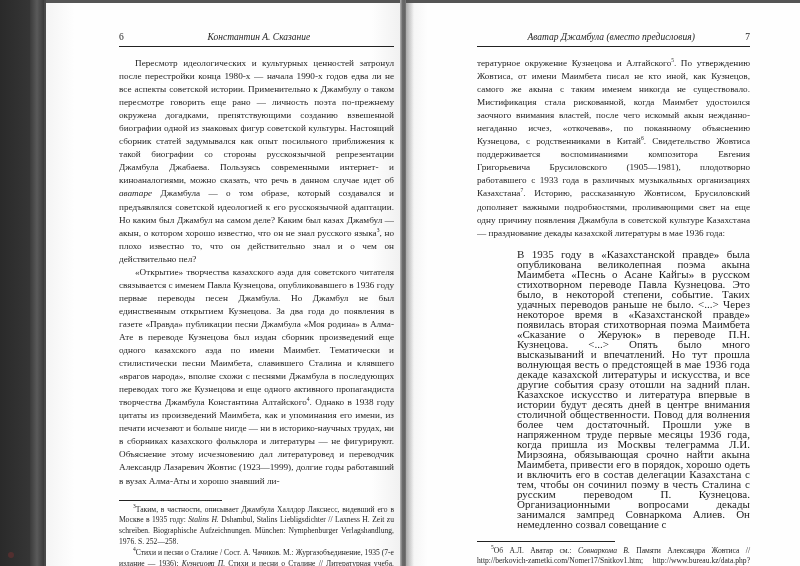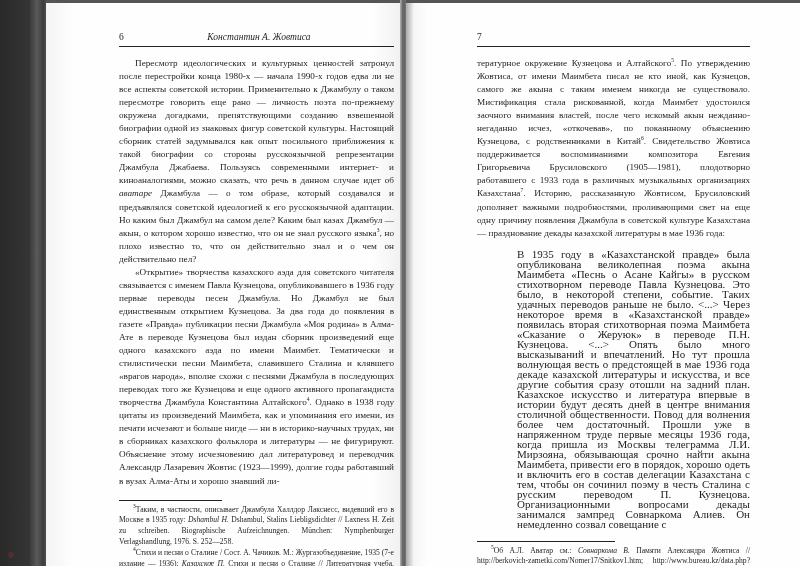--- a/index.html
+++ b/index.html
@@ -72,35 +72,36 @@
   <div class="page page-left"></div>
   <div class="page page-right"></div>
   <div class="gutter"></div>
   <div class="right-shadow"></div>
   <div class="stamp"></div>
   <div class="dot"></div>
 
   <div class="content content-left">
     <div class="running-head">
       <span>6</span>
-      <span class="title">Константин А. Жовтиса</span>
+      <span class="title">Константин А. Сказание</span>
     </div>
     <div class="body-text">
       <p><span>Пересмотр идеологических и культурных ценностей затронул после перестройки конца 1980-х — начала 1990-х годов едва ли не все аспекты советской истории. Применительно к Джамбулу о таком пересмотре говорить еще рано — личность поэта по-прежнему окружена догадками, препятствующими созданию взвешенной биографии одной из знаковых фигур советской культуры. Настоящий сборник статей задумывался как опыт посильного приближения к такой биографии со стороны русскоязычной репрезентации Джамбула Джабаева. Пользуясь современными интернет- и киноаналогиями, можно сказать, что речь в данном случае идет об</span> <i>аватаре</i><span> Джамбула — о том образе, который создавался и предъявлялся советской идеологией к его русскоязычной адаптации. Но каким был Джамбул на самом деле? Каким был казах Джамбул — акын, о котором хорошо известно, что он не знал русского языка</span><sup>3</sup><span>, но плохо известно то, что он действительно знал и о чем он действительно пел?</span></p>
       <p><span>«Открытие» творчества казахского аэда для советского читателя связывается с именем Павла Кузнецова, опубликовавшего в 1936 году первые переводы песен Джамбула. Но Джамбул не был единственным открытием Кузнецова. За два года до появления в газете «Правда» публикации песни Джамбула «Моя родина» в Алма-Ате в переводе Кузнецова был издан сборник произведений еще одного казахского аэда по имени Маимбет. Тематически и стилистически песни Маимбета, славившего Сталина и клявшего «врагов народа», вполне схожи с песнями Джамбула в последующих переводах того же Кузнецова и еще одного активного пропагандиста творчества Джамбула Константина Алтайского</span><sup>4</sup><span>. Однако в 1938 году цитаты из произведений Маимбета, как и упоминания его имени, из печати исчезают и больше нигде — ни в историко-научных трудах, ни в сборниках казахского фольклора и литературы — не фигурируют. Объяснение этому исчезновению дал литературовед и переводчик Александр Лазаревич Жовтис (1923—1999), долгие годы работавший в вузах Алма-Аты и хорошо знавший ли-</span></p>
     </div>
     <div class="fn-rule"></div>
     <div class="footnotes">
-      <p><sup>3</sup><span>Таким, в частности, описывает Джамбула Халлдор Лакснесс, видевший его в Москве в 1935 году: </span><i>Dshambul H.</i><span> Dshambul, Stalins Liebligsdichter // Laxness H. Zeit zu schreiben. Biographische Aufzeichnungen. München: Nymphenburger Verlagshandlung, 1976. S. 252—258.</span></p>
-      <p><sup>4</sup><span>Стихи и песни о Сталине / Сост. А. Чачиков. М.: Жургазобъединение, 1935 (7-е издание — 1936); </span><i>Казахское П.</i><span> Стихи и песни о Сталине // Литературная учеба. 1936. № 3. С. 109, 110; Устное творчество казахов // Литературный критик. 1936. № 5. С. 185; </span></p>
+      <p><sup>3</sup><span>Таким, в частности, описывает Джамбула Халлдор Лакснесс, видевший его в Москве в 1935 году: </span><i>Stalins H.</i><span> Dshambul, Stalins Liebligsdichter // Laxness H. Zeit zu schreiben. Biographische Aufzeichnungen. München: Nymphenburger Verlagshandlung, 1976. S. 252—258.</span></p>
+      <p><sup>4</sup><span>Стихи и песни о Сталине / Сост. А. Чачиков. М.: Жургазобъединение, 1935 (7-е издание — 1936); </span><i>Кузнецова П.</i><span> Стихи и песни о Сталине // Литературная учеба. 1936. № 3. С. 109, 110; Устное творчество казахов // Литературный критик. 1936. № 5. С. 185; </span></p>
     </div>
   </div>
 
   <div class="content content-right">
     <div class="running-head">
+      <span class="title">Аватар Джамбула (вместо предисловия)</span>
       <span>7</span>
     </div>
     <div class="body-text">
       <p class="cont"><span>тературное окружение Кузнецова и Алтайского</span><sup>5</sup><span>. По утверждению Жовтиса, от имени Маимбета писал не кто иной, как Кузнецов, самого же акына с таким именем никогда не существовало. Мистификация стала рискованной, когда Маимбет удостоился заочного внимания властей, после чего искомый акын нежданно-негаданно исчез, «откочевав», по покаянному объяснению Кузнецова, с родственниками в Китай</span><sup>6</sup><span>. Свидетельство Жовтиса поддерживается воспоминаниями композитора Евгения Григорьевича Брусиловского (1905—1981), плодотворно работавшего с 1933 года в различных музыкальных организациях Казахстана</span><sup>7</sup><span>. Историю, рассказанную Жовтисом, Брусиловский дополняет важными подробностями, проливающими свет на еще одну причину появления Джамбула в советской культуре Казахстана — празднование декады казахской литературы в мае 1936 года:</span></p>
     </div>
     <div class="quote">
       <p>В 1935 году в «Казахстанской правде» была опубликована великолепная поэма акына Маимбета «Песнь о Асане Кайгы» в русском стихотворном переводе Павла Кузнецова. Это было, в некоторой степени, событие. Таких удачных переводов раньше не было. &lt;...&gt; Через некоторое время в «Казахстанской правде» появилась вторая стихотворная поэма Маимбета «Сказание о Жеруюк» в переводе П.Н. Кузнецова. &lt;...&gt; Опять было много высказываний и впечатлений. Но тут прошла волнующая весть о предстоящей в мае 1936 года декаде казахской литературы и искусства, и все другие события сразу отошли на задний план. Казахское искусство и литература впервые в истории будут десять дней в центре внимания столичной общественности. Повод для волнения более чем достаточный. Прошли уже в напряженном труде первые месяцы 1936 года, когда пришла из Москвы телеграмма Л.И. Мирзояна, обязывающая срочно найти акына Маимбета, привести его в порядок, хорошо одеть и включить его в состав делегации Казахстана с тем, чтобы он сочинил поэму в честь Сталина с русским переводом П. Кузнецова. Организационными вопросами декады занимался зампред Совнаркома Алиев. Он немедленно созвал совещание с</p>
     </div>
     <div class="fn-rule" style="width:138px;"></div>
     <div class="footnotes">

